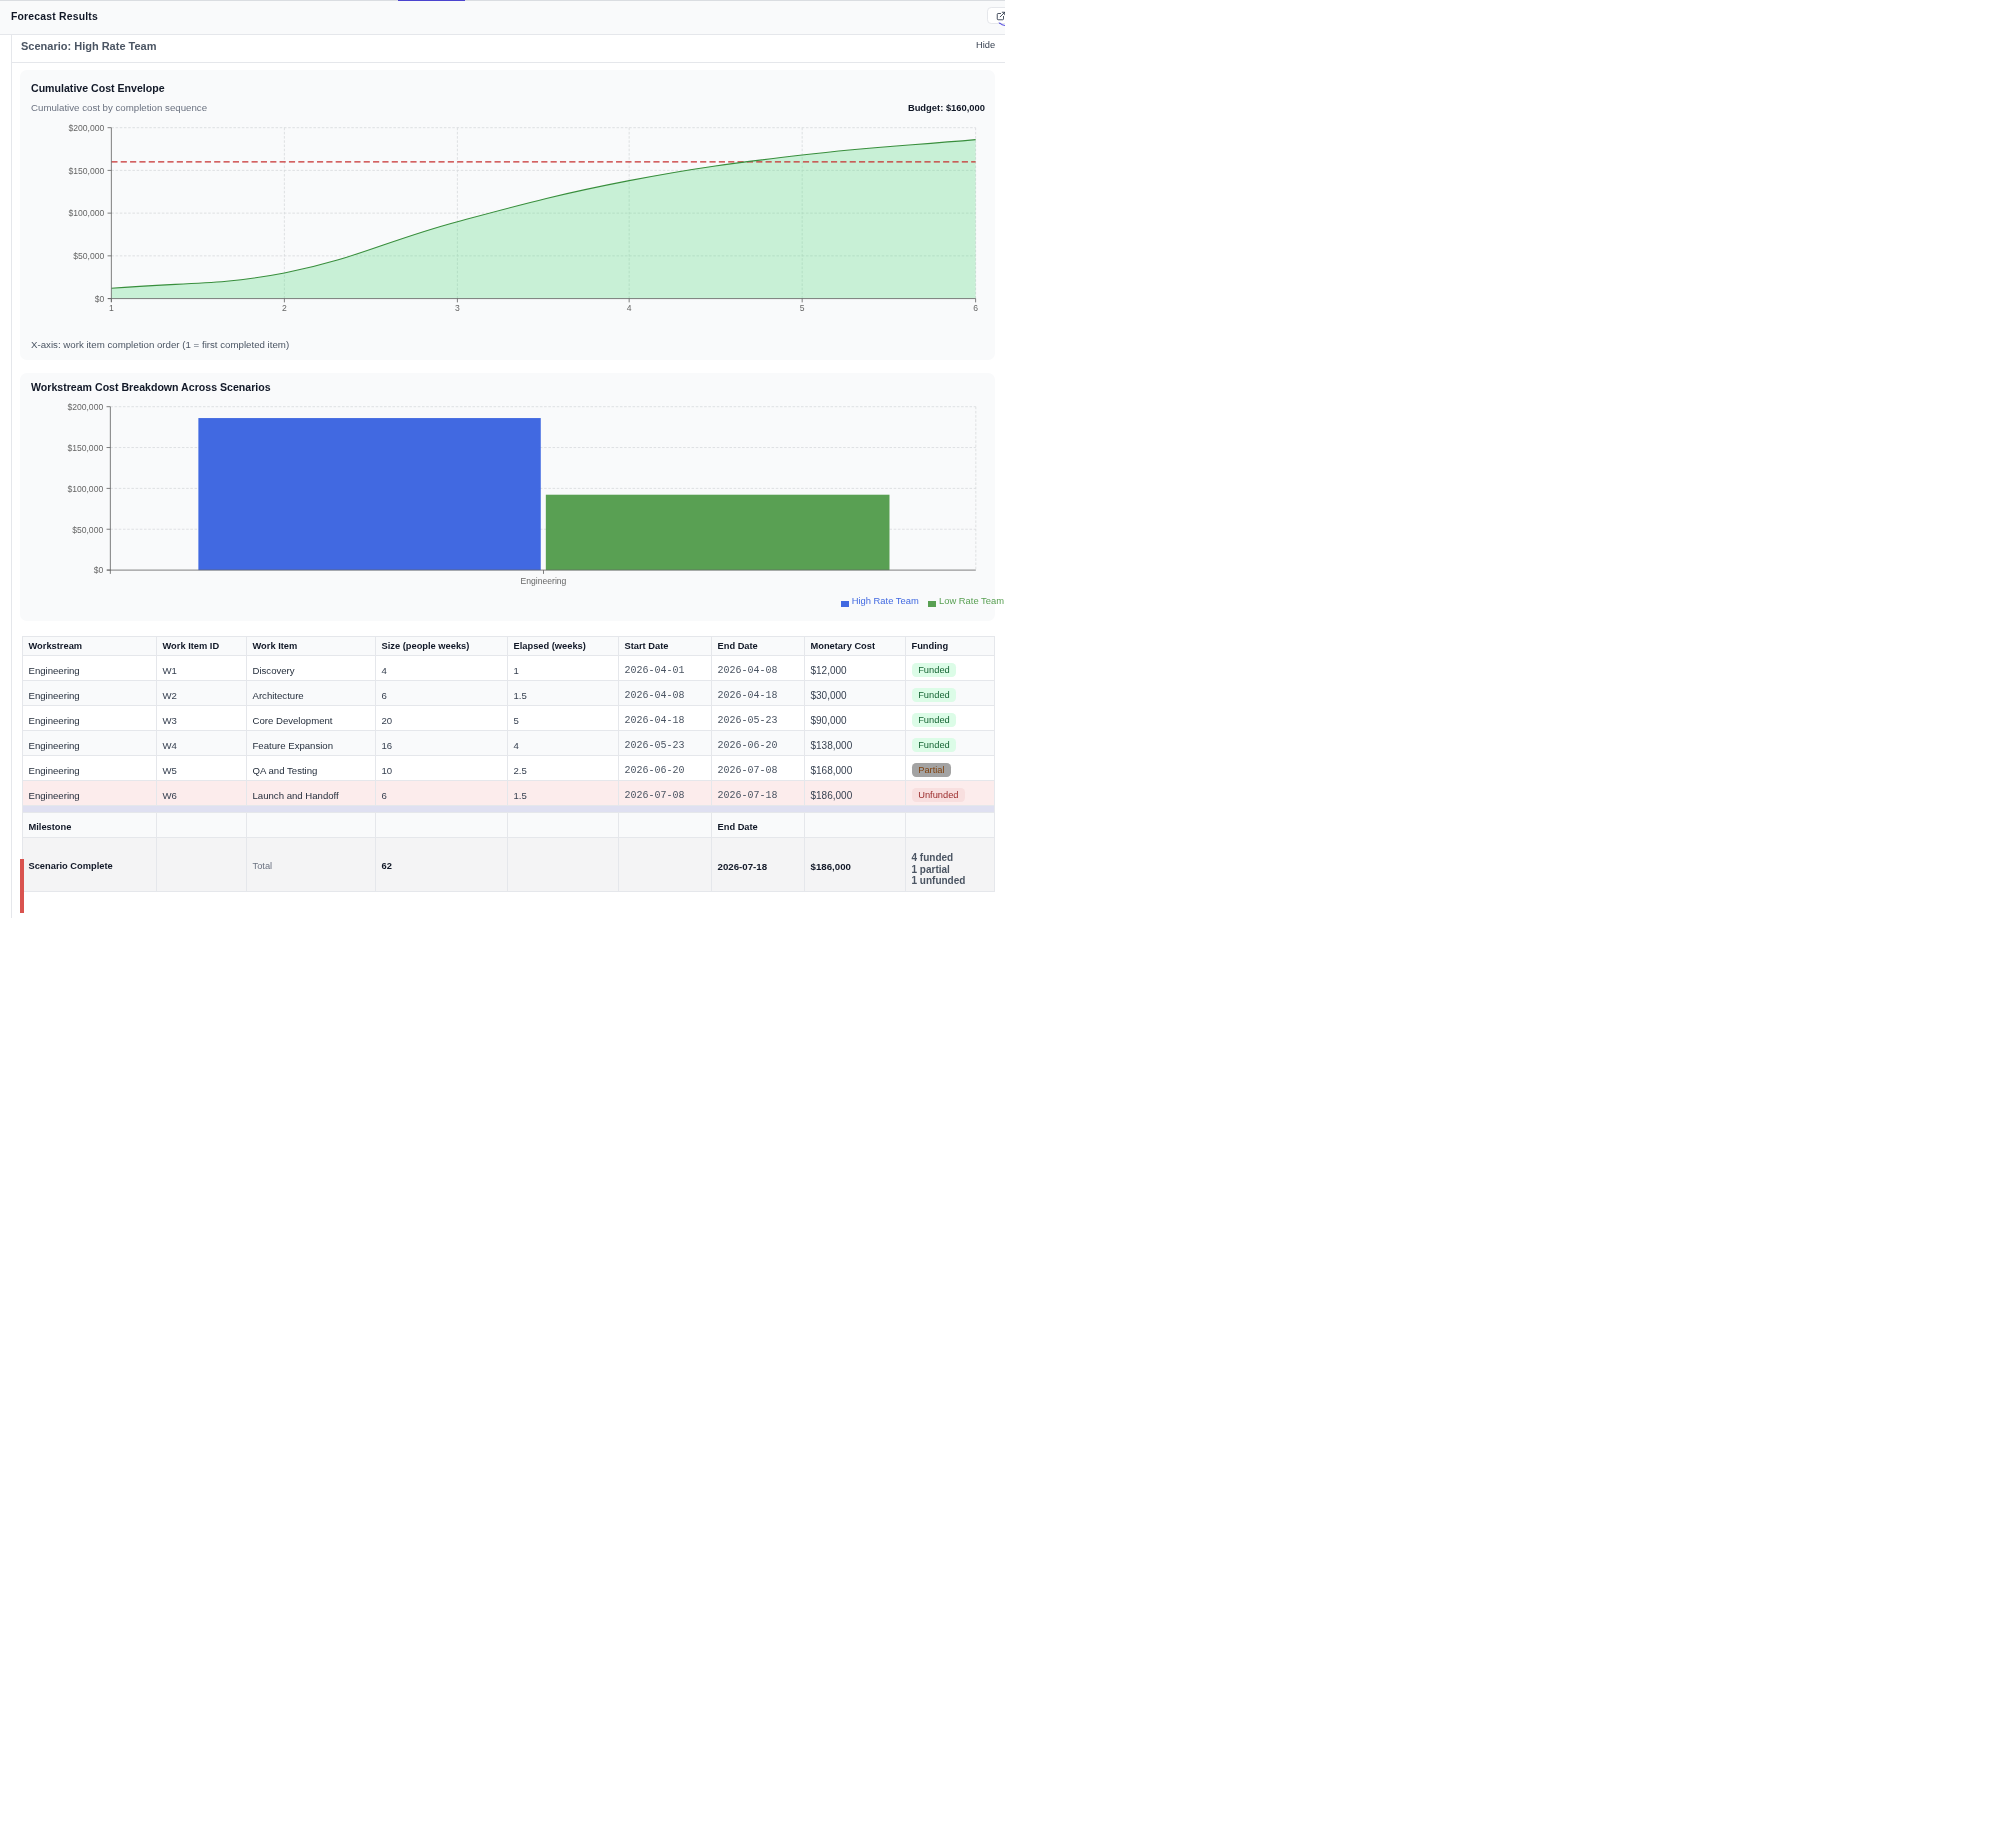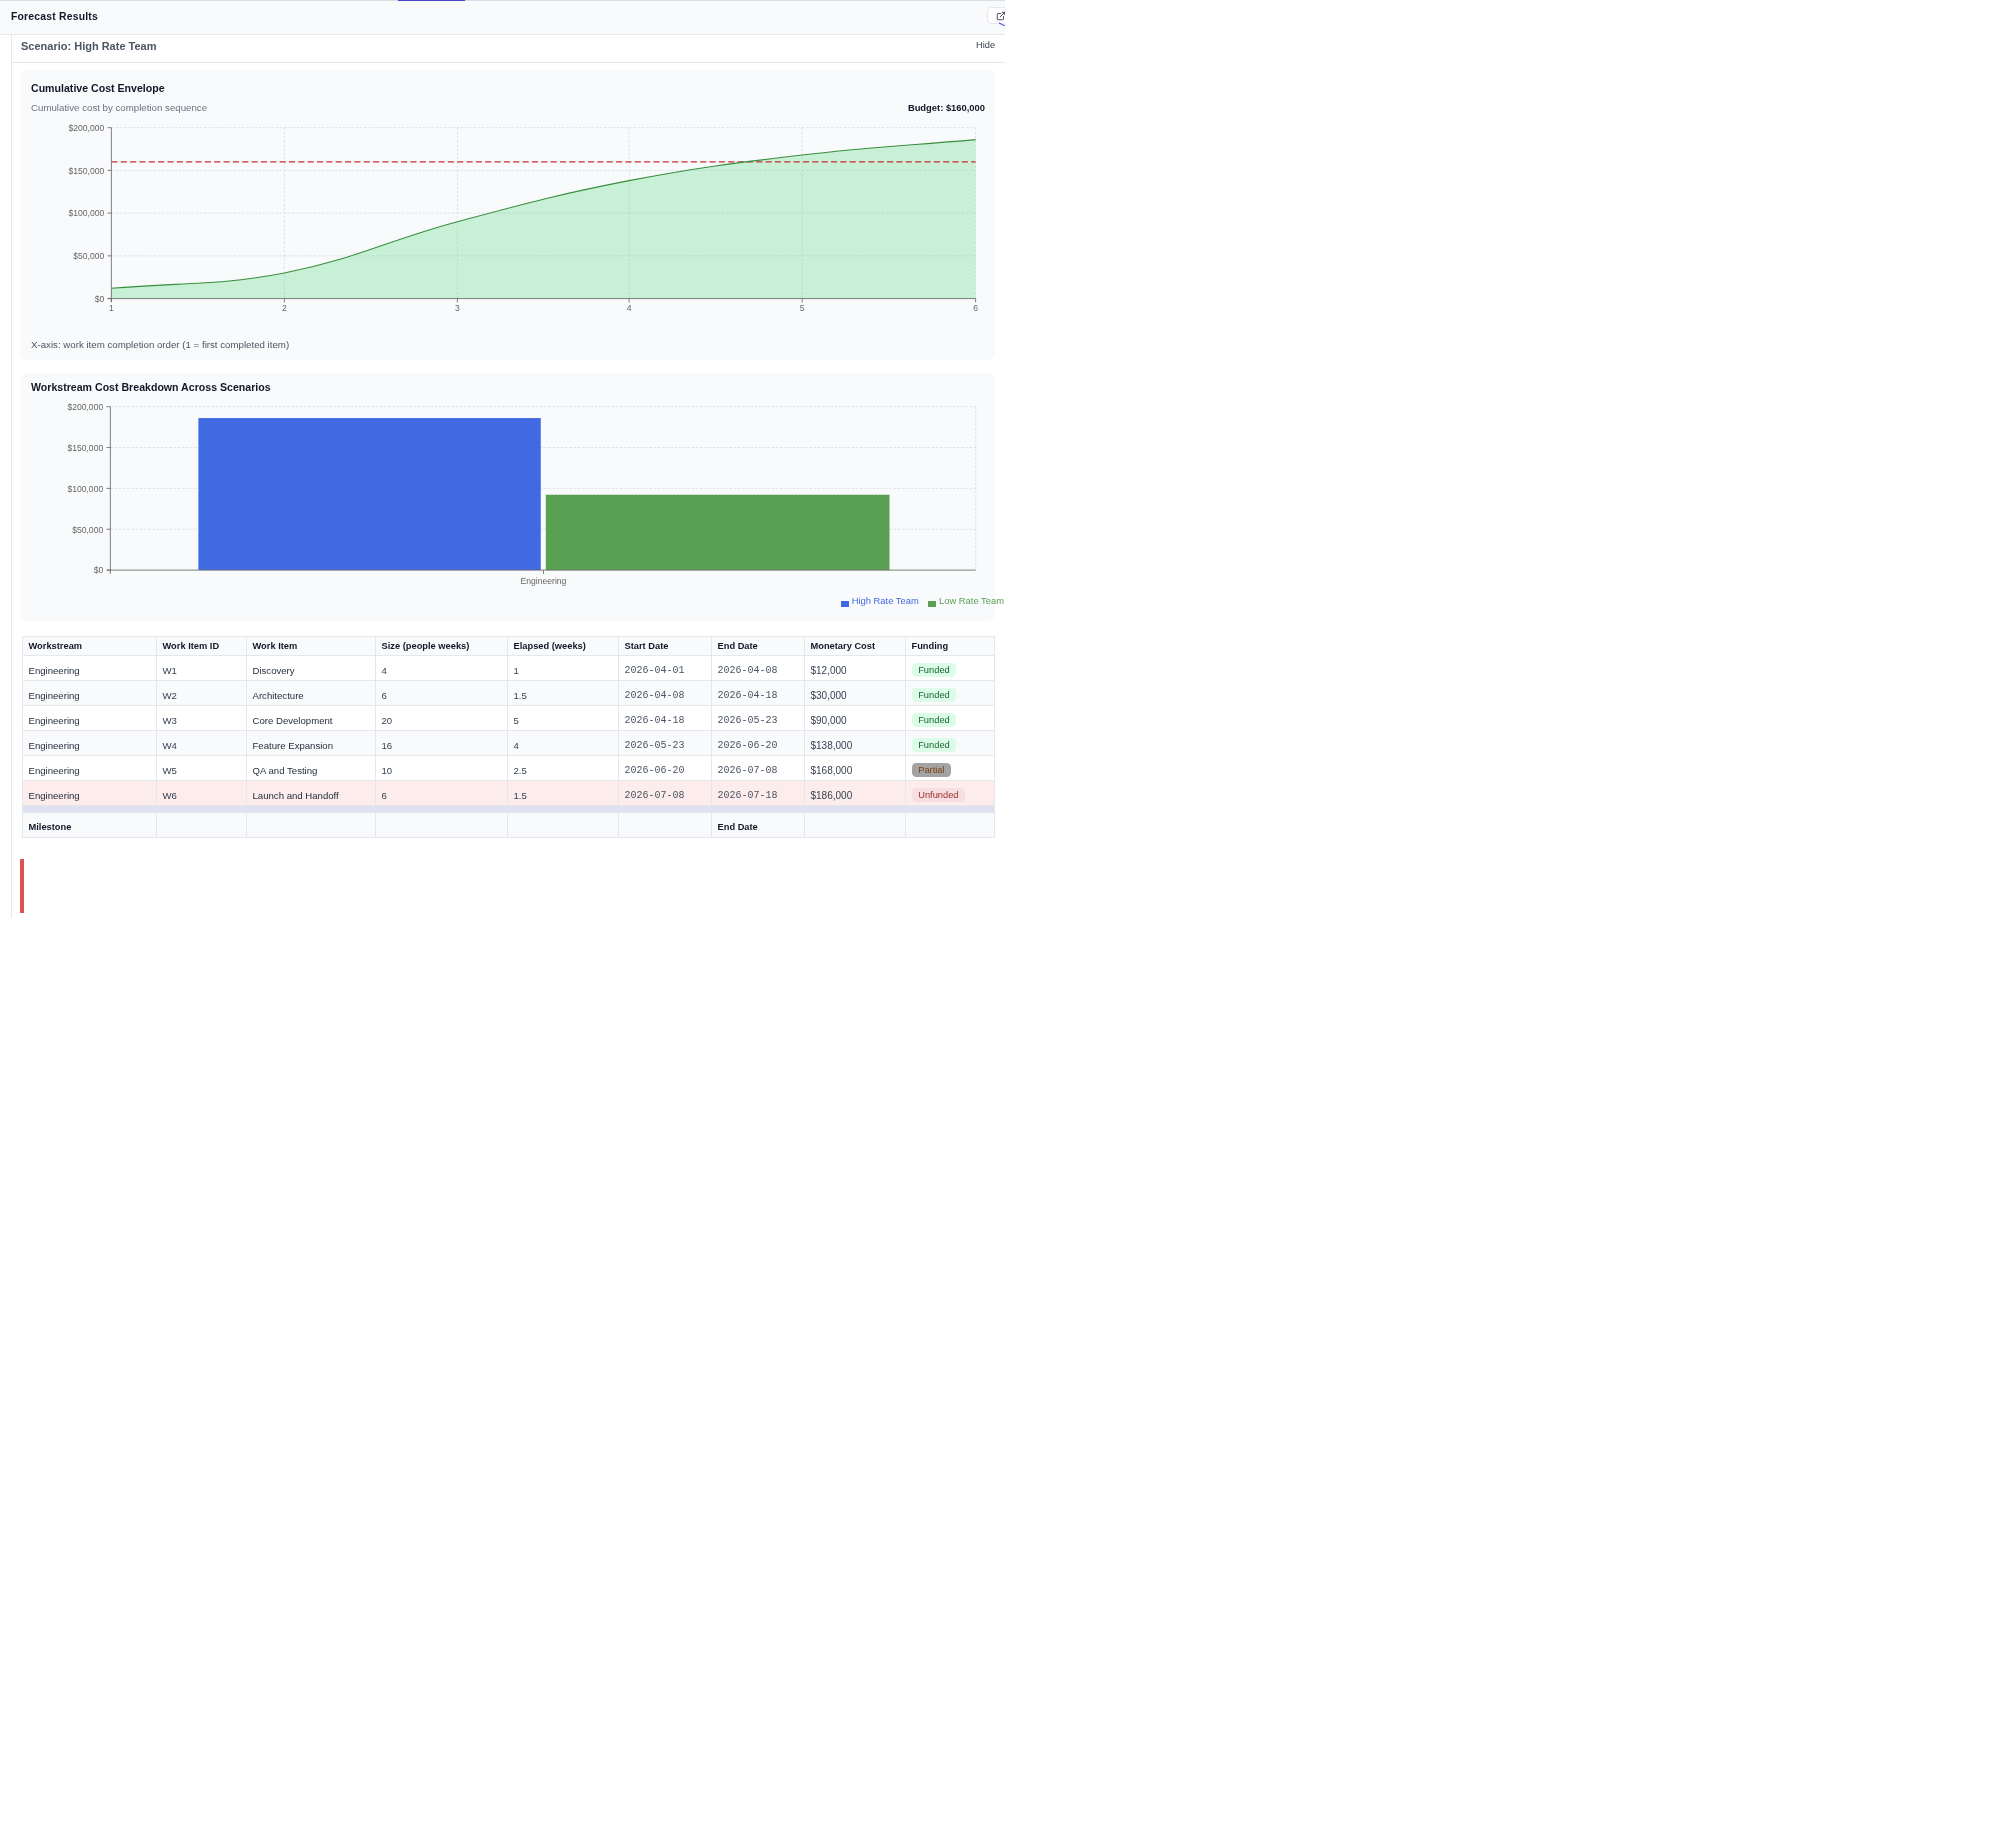--- a/index.html
+++ b/index.html
@@ -272,16 +272,27 @@
         <td>Milestone</td>
         <td></td>
         <td></td>
         <td></td>
         <td></td>
         <td></td>
         <td>End Date</td>
         <td></td>
         <td></td>
       </tr>
+<tr class="scen">
+        <td>Scenario Complete</td>
+        <td></td>
+        <td class="tlabel" style="font-weight:normal;color:#6b7280;">Total</td>
+        <td>62</td>
+        <td></td>
+        <td></td>
+        <td style="font-size:9.7px">2026-07-18</td>
+        <td style="font-size:9.7px">$186,000</td>
+        <td class="fsummary">4 funded<br>1 partial<br>1 unfunded</td>
+      </tr>
 </tbody>
   </table>
 <div id="redbar" class="abs"></div>
 
 
 </body></html>

